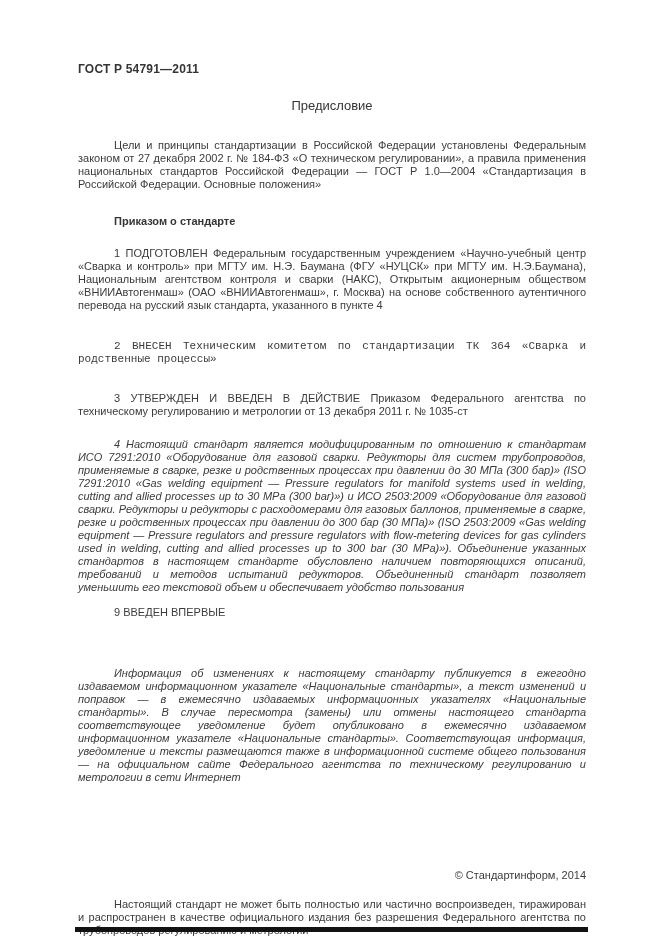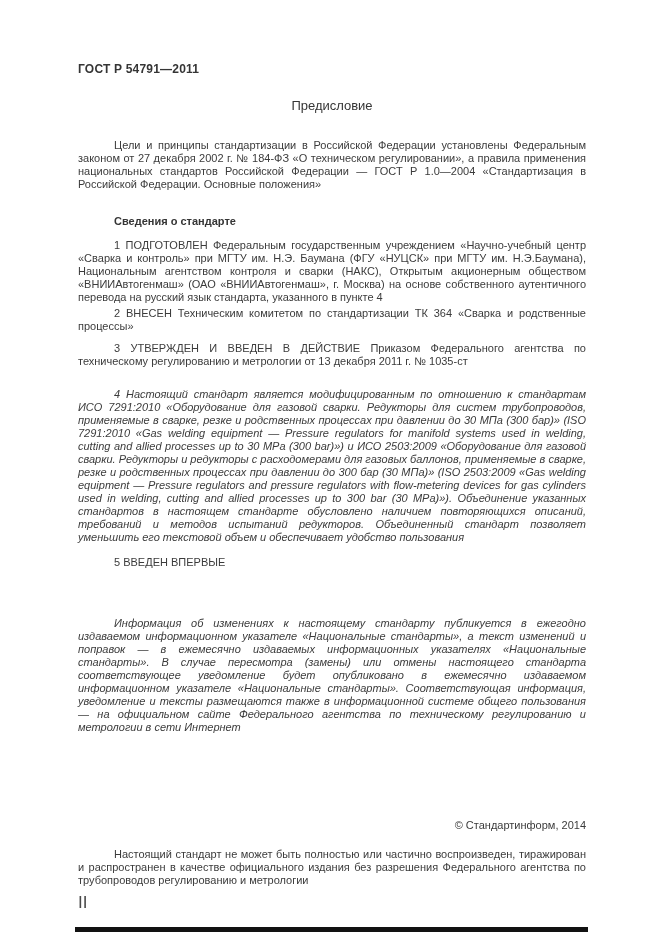--- a/index.html
+++ b/index.html
@@ -44,23 +44,23 @@
     text-indent: 36px;
   }
   .intro { margin-top: 26px; }
   .section-heading {
     margin-top: 24px;
     font-size: 11px;
     font-weight: bold;
     text-indent: 36px;
     color: #353535;
   }
-  .item-1 { margin-top: 12px; }
-  .item-2 { margin-top: 3px; }
-  .item-3 { margin-top: 9px; }
+  .item-1 { margin-top: 20px; }
+  .item-2 { margin-top: 28px; font-family: Liberation Mono, monospace; }
+  .item-3 { margin-top: 26px; }
   .item-4 { margin-top: 20px; font-style: italic; }
   .item-5 { margin-top: 12px; }
   .note-italic {
     margin-top: 48px;
     font-style: italic;
     font-size: 11px;
     line-height: 13px;
   }
   .copyright {
     margin-top: 85px;
@@ -85,25 +85,25 @@
     background: #121212;
   }
 </style>
 </head>
 <body>
 
 <div class="page">
   <div class="doc-code">ГОСТ Р 54791—2011</div>
   <div class="page-title">Предисловие</div>
   <p class="intro">Цели и принципы стандартизации в Российской Федерации установлены Федеральным законом от 27 декабря 2002 г. № 184-ФЗ «О техническом регулировании», а правила применения национальных стандартов Российской Федерации — ГОСТ Р 1.0—2004 «Стандартизация в Российской Федерации. Основные положения»</p>
-  <div class="section-heading">Сведения о стандарте</div>
+  <div class="section-heading">Приказом о стандарте</div>
   <p class="item-1">1 ПОДГОТОВЛЕН Федеральным государственным учреждением «Научно-учебный центр «Сварка и контроль» при МГТУ им. Н.Э. Баумана (ФГУ «НУЦСК» при МГТУ им. Н.Э.Баумана), Национальным агентством контроля и сварки (НАКС), Открытым акционерным обществом «ВНИИАвтогенмаш» (ОАО «ВНИИАвтогенмаш», г. Москва) на основе собственного аутентичного перевода на русский язык стандарта, указанного в пункте 4</p>
   <p class="item-2">2 ВНЕСЕН Техническим комитетом по стандартизации ТК 364 «Сварка и родственные процессы»</p>
   <p class="item-3">3 УТВЕРЖДЕН И ВВЕДЕН В ДЕЙСТВИЕ Приказом Федерального агентства по техническому регулированию и метрологии от 13 декабря 2011 г. № 1035-ст</p>
   <p class="item-4">4 Настоящий стандарт является модифицированным по отношению к стандартам ИСО 7291:2010 «Оборудование для газовой сварки. Редукторы для систем трубопроводов, применяемые в сварке, резке и родственных процессах при давлении до 30 МПа (300 бар)» (ISO 7291:2010 «Gas welding equipment — Pressure regulators for manifold systems used in welding, cutting and allied processes up to 30 MPa (300 bar)») и ИСО 2503:2009 «Оборудование для газовой сварки. Редукторы и редукторы с расходомерами для газовых баллонов, применяемые в сварке, резке и родственных процессах при давлении до 300 бар (30 МПа)» (ISO 2503:2009 «Gas welding equipment — Pressure regulators and pressure regulators with flow-metering devices for gas cylinders used in welding, cutting and allied processes up to 300 bar (30 MPa)»). Объединение указанных стандартов в настоящем стандарте обусловлено наличием повторяющихся описаний, требований и методов испытаний редукторов. Объединенный стандарт позволяет уменьшить его текстовой объем и обеспечивает удобство пользования</p>
-  <p class="item-5">5 ВВЕДЕН ВПЕРВЫЕ</p>
+  <p class="item-5">9 ВВЕДЕН ВПЕРВЫЕ</p>
   <p class="note-italic">Информация об изменениях к настоящему стандарту публикуется в ежегодно издаваемом информационном указателе «Национальные стандарты», а текст изменений и поправок — в ежемесячно издаваемых информационных указателях «Национальные стандарты». В случае пересмотра (замены) или отмены настоящего стандарта соответствующее уведомление будет опубликовано в ежемесячно издаваемом информационном указателе «Национальные стандарты». Соответствующая информация, уведомление и тексты размещаются также в информационной системе общего пользования — на официальном сайте Федерального агентства по техническому регулированию и метрологии в сети Интернет</p>
   <p class="copyright">©  Стандартинформ, 2014</p>
   <p class="restriction">Настоящий стандарт не может быть полностью или частично воспроизведен, тиражирован и распространен в качестве официального издания без разрешения Федерального агентства по трубопроводов регулированию и метрологии</p>
   <div class="page-number">II</div>
 </div>
 
 <div class="scan-bar"></div>
 
 </body></html>

